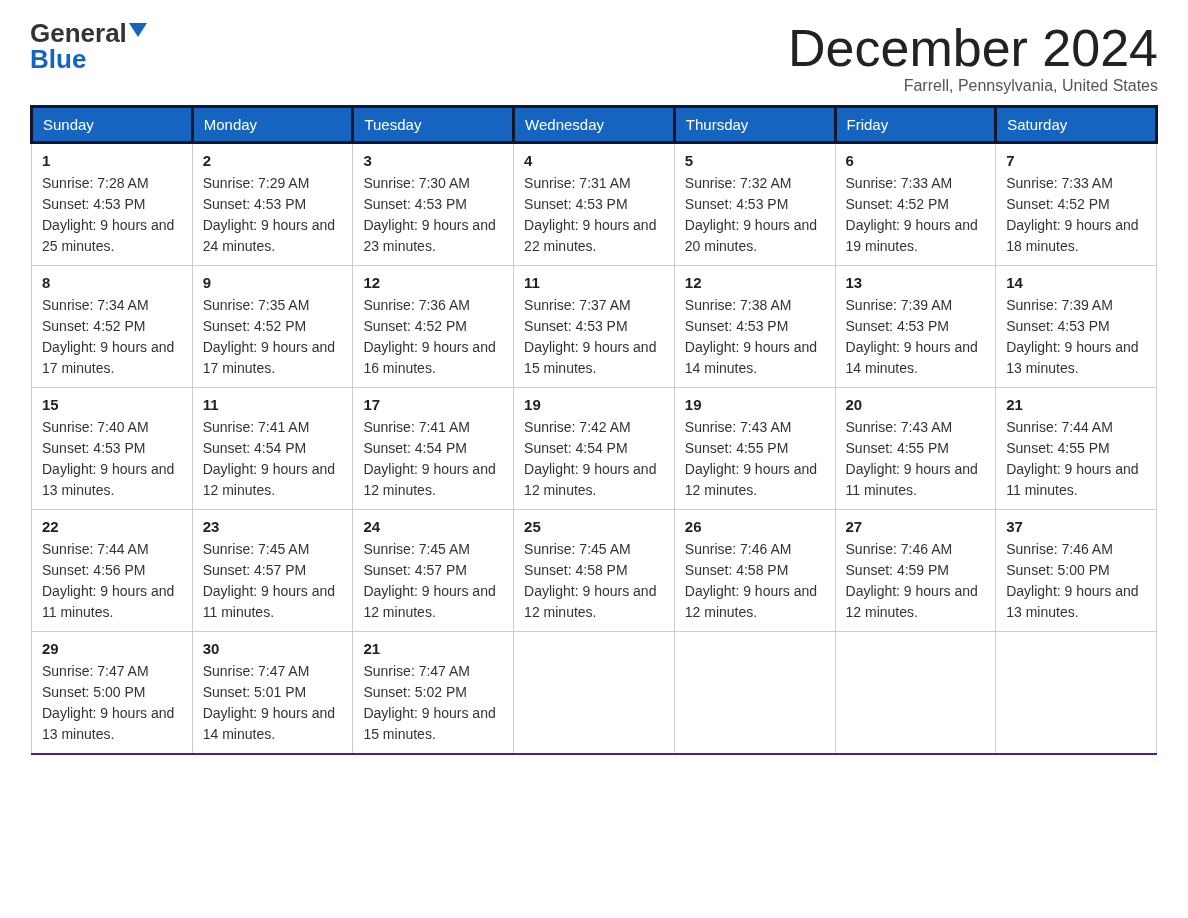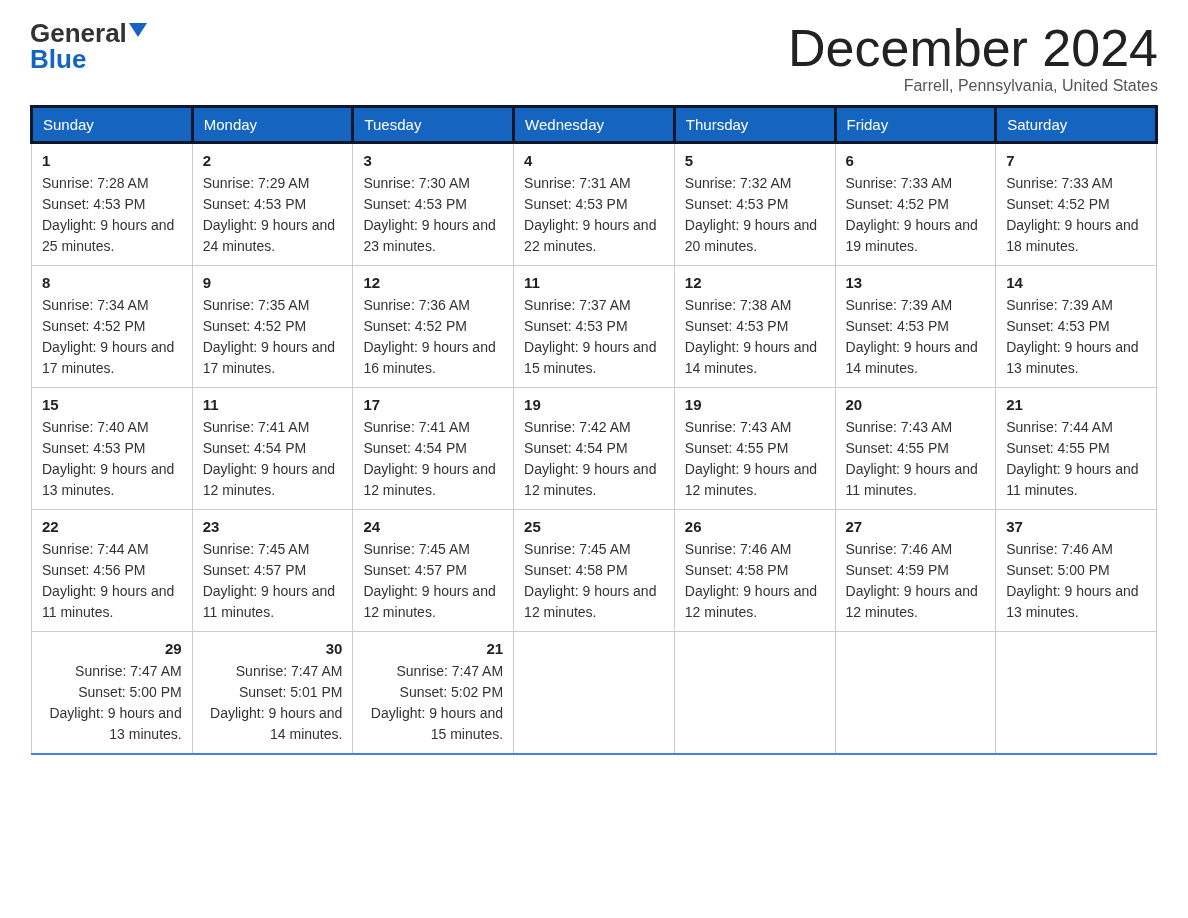--- a/index.html
+++ b/index.html
@@ -91,22 +91,21 @@
       color: #333;
       line-height: 1.5;
     }
     .empty-cell {
       background: #fff;
     }
     tr td {
       background: #fff;
     }
     .calendar-table tbody tr:last-child td {
-      border-bottom: 2px solid #3b82f6;
-      text-align: right;
+      border-bottom: 2px solid #4c1d95;
     }
     .calendar-table thead tr th:first-child {
       border-top-left-radius: 0;
     }
     .top-border-row td {
       border-top: 2px solid #1565c0;
     }
   </style>
 </head>
 <body>

